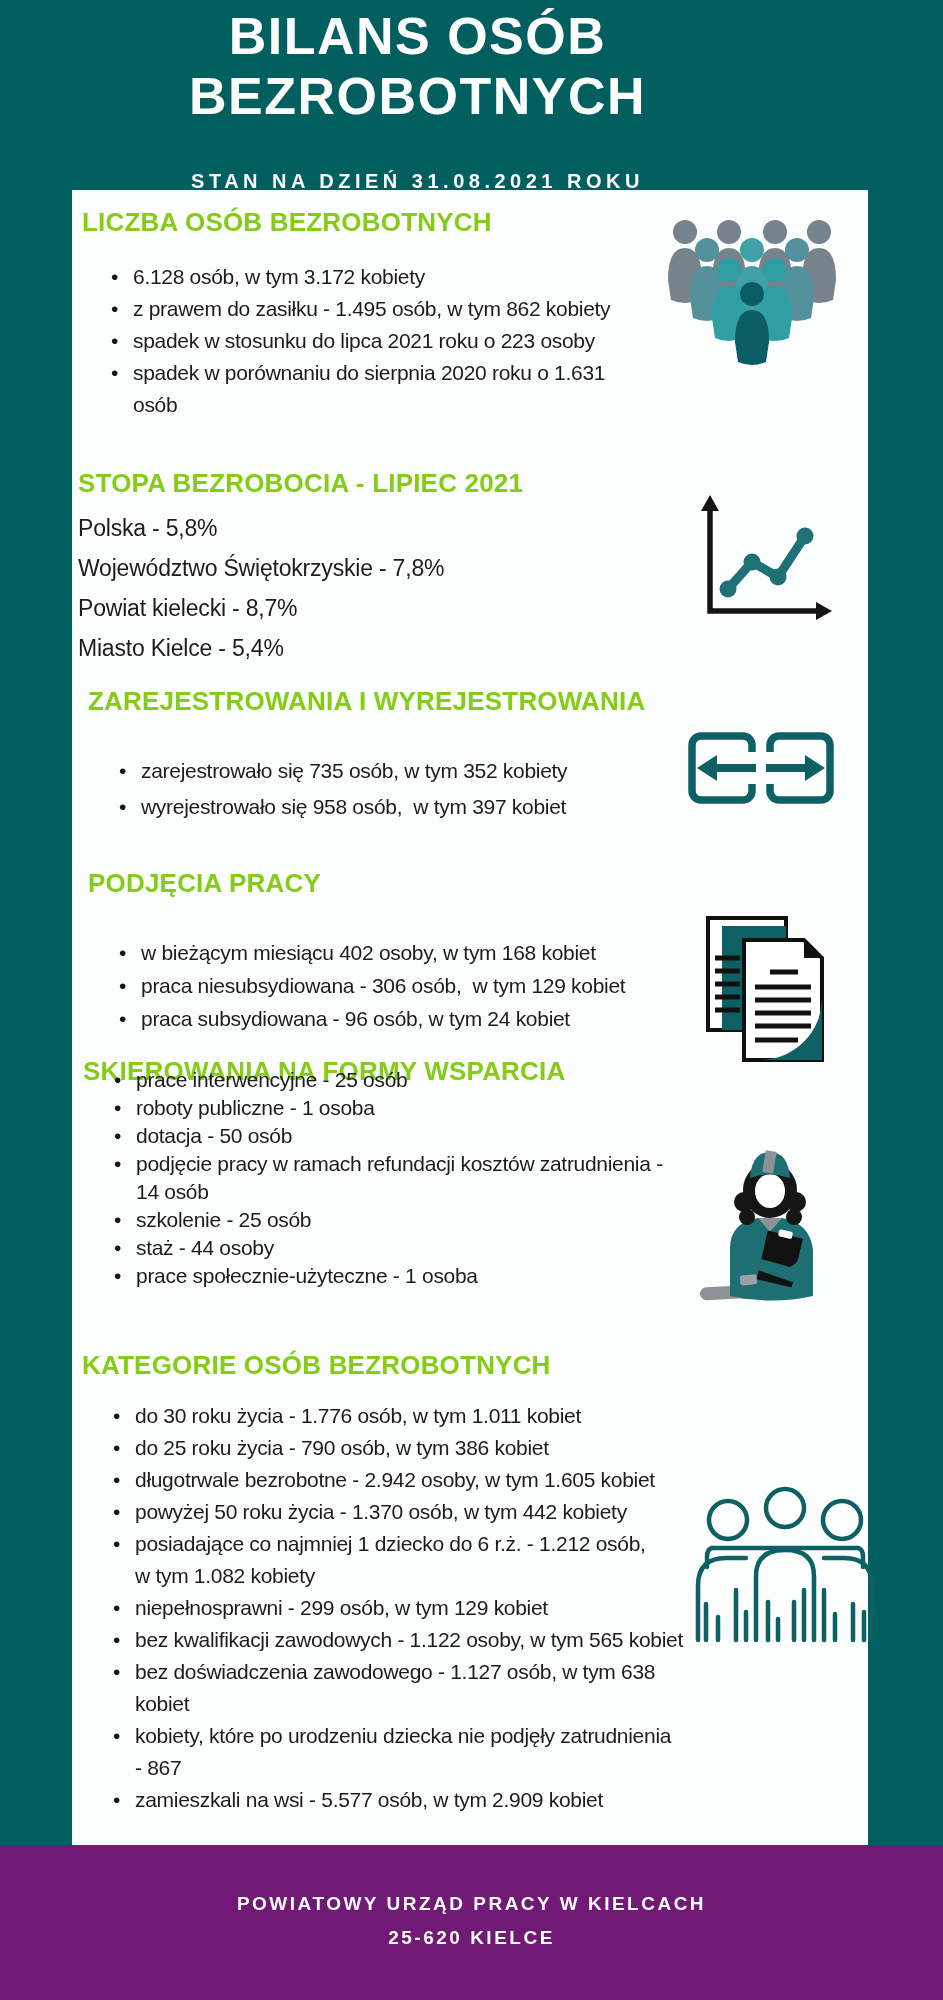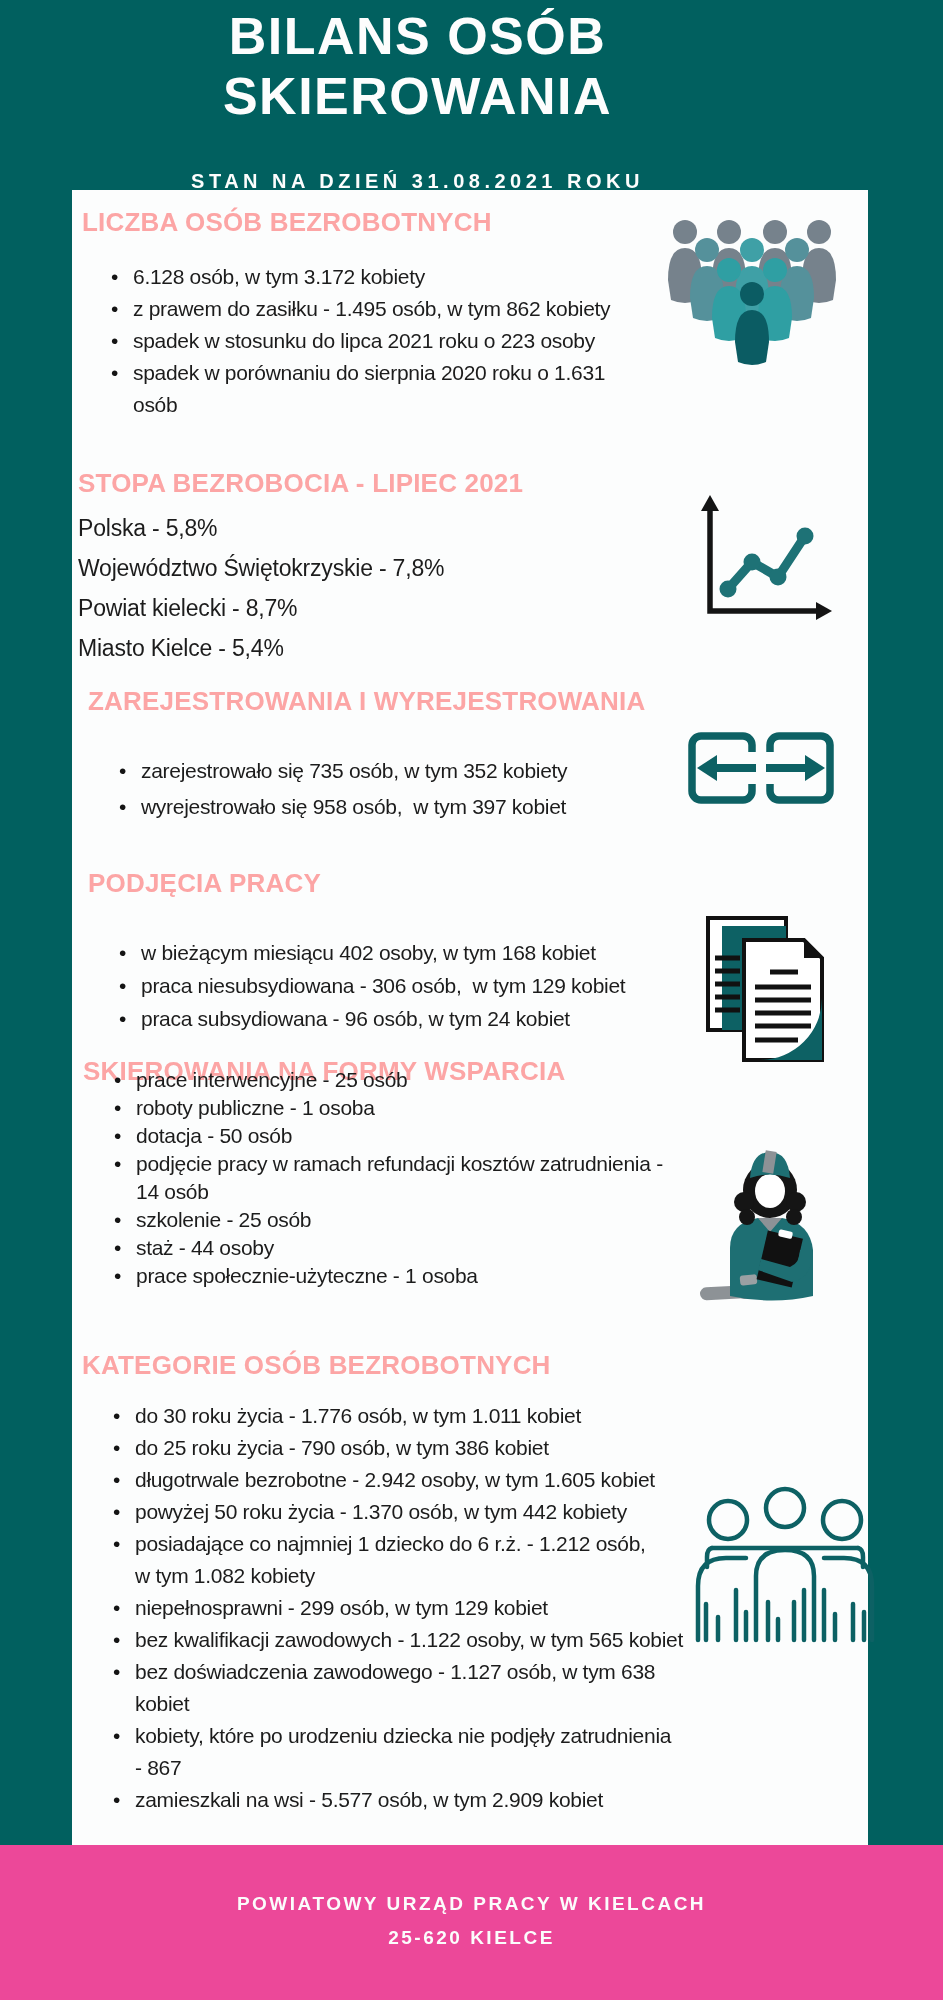--- a/index.html
+++ b/index.html
@@ -10,38 +10,38 @@
     -webkit-font-smoothing:antialiased;
     overflow:hidden;
   }
   
   .header{position:absolute;left:0;top:0;width:835px;text-align:center;color:#fdfdfd;}
   .title-line{font-weight:700;font-size:52px;line-height:60px;letter-spacing:1.5px;}
   .title-line.l1{margin-top:6px;}
   .subtitle{margin-top:44px;font-weight:700;font-size:20px;letter-spacing:4.5px;}
   
   .card{position:absolute;left:72px;top:190px;width:796px;height:1655px;background:#fcfdfd;}
-  .sec-heading{position:absolute;font-weight:700;font-size:26px;color:#fca5a5;letter-spacing:.2px;white-space:nowrap;}
+  .sec-heading{position:absolute;font-weight:700;font-size:26px;color:#84cc16;letter-spacing:.2px;white-space:nowrap;}
   ul.blist{position:absolute;list-style:none;margin:17px;padding:0;color:#1c1c1c;font-size:21px;letter-spacing:-0.3px;}
   ul.blist li{position:relative;padding-left:26px;white-space:pre-wrap;}
   ul.blist li::before{content:"•";position:absolute;left:4px;top:0;color:#141414;}
   .plainlines{position:absolute;color:#1c1c1c;font-size:23px;letter-spacing:-0.2px;}
   .plainlines div{white-space:nowrap;}
   
-  .footer{position:absolute;left:0;top:1845px;width:943px;height:155px;background:#ec4899;color:#fbfcfc;text-align:center;}
+  .footer{position:absolute;left:0;top:1845px;width:943px;height:155px;background:#701a75;color:#fbfcfc;text-align:center;}
   .footer .fline{font-weight:700;font-size:19px;letter-spacing:2.5px;line-height:34px;}
   .footer .fwrap{padding-top:42px;}
   .icon{position:absolute;}
 </style>
 </head>
 <body>
 
 <div class="header">
   <div class="title-line l1">BILANS OSÓB</div>
-  <div class="title-line">SKIEROWANIA</div>
+  <div class="title-line">BEZROBOTNYCH</div>
   <div class="subtitle">STAN NA DZIEŃ 31.08.2021 ROKU</div>
 </div>
 
 <div class="card"></div>
 
 <div class="sec-heading" style="left:82px;top:207px;">LICZBA OSÓB BEZROBOTNYCH</div>
 <ul class="blist" style="left:90px;top:244px;width:600px;line-height:32px;">
   <li>6.128 osób, w tym 3.172 kobiety</li>
   <li>z prawem do zasiłku - 1.495 osób, w tym 862 kobiety</li>
   <li>spadek w stosunku do lipca 2021 roku o 223 osoby</li>

